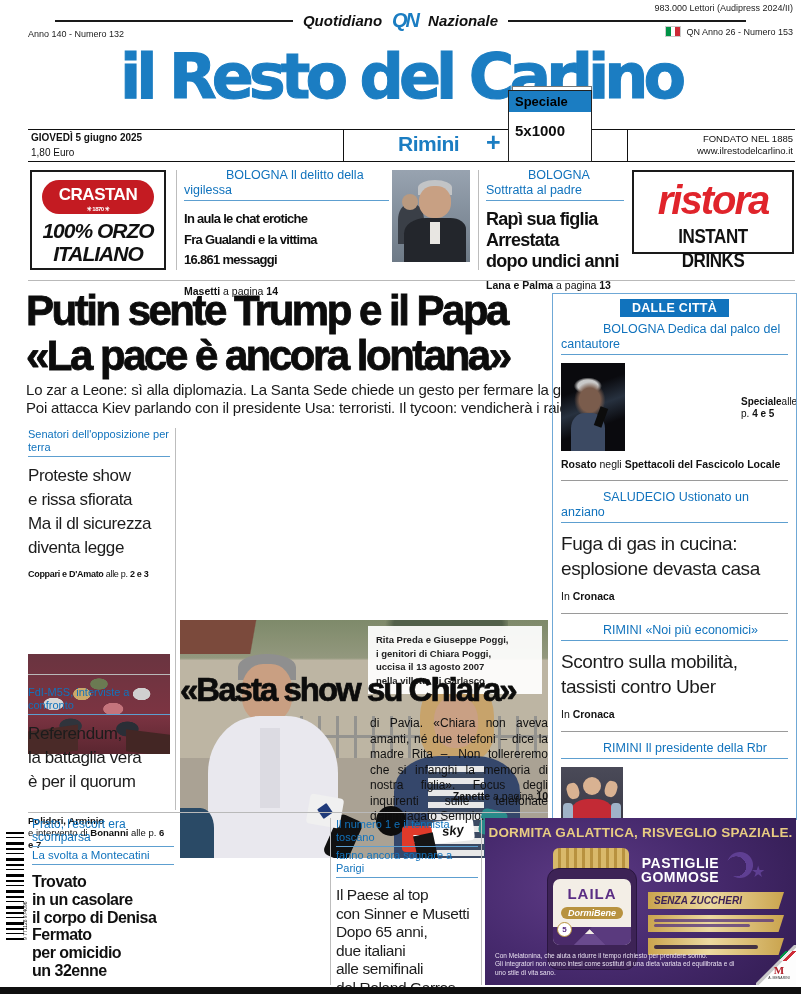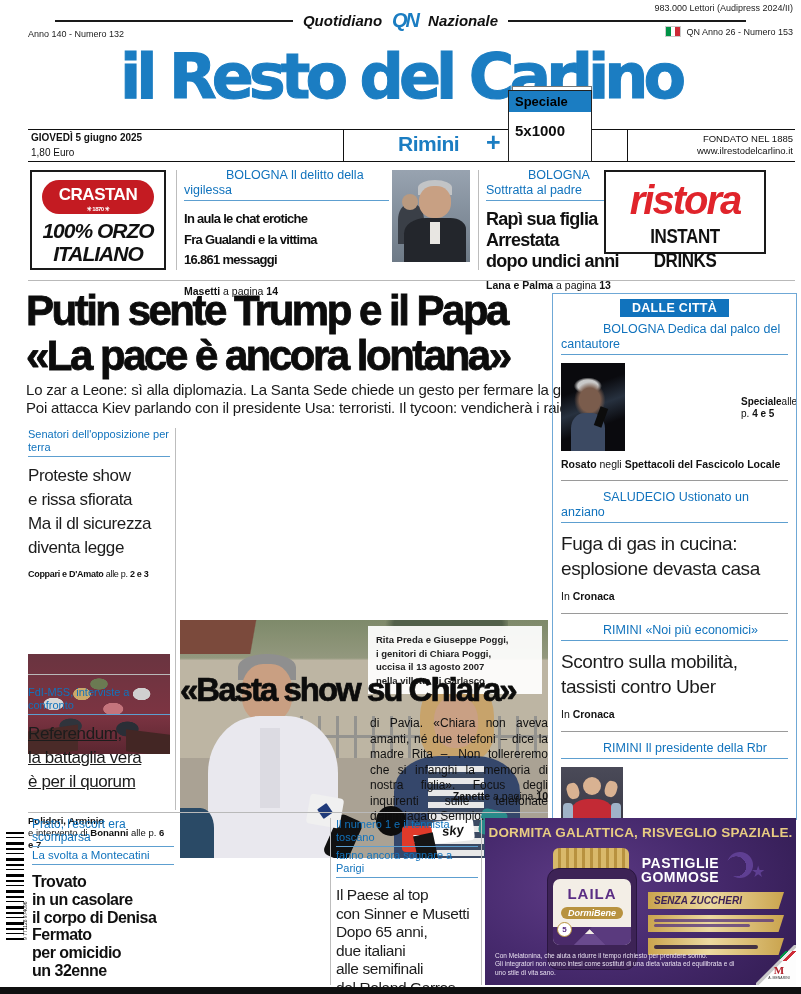--- a/index.html
+++ b/index.html
@@ -104,21 +104,21 @@
       <span> </span><span>Sottratta al padre</span>
     </span>
     <div class="hl-b pre" style="font-size:18px;line-height:21px;margin-top:8px;">Rapì sua figlia
 Arrestata
 dopo undici anni</div>
     <div class="by" style="margin-top:7px;">
       <span class="b">Lana e Palma</span><span> a pagina </span><span class="b">13</span>
     </div>
   </div>
 
-  <div class="abs adbox" style="left:604px;top:170px;width:162px;height:84px;text-align:center;">
+  <div class="abs adbox" style="left:632px;top:170px;width:162px;height:84px;text-align:center;">
     <div style="color:#e0242b;font-weight:700;font-style:italic;font-size:40px;letter-spacing:-2px;line-height:48px;margin-top:4px;">ristora</div>
     <div style="font-weight:700;font-size:20px;letter-spacing:-0.5px;transform:scaleX(0.85);line-height:24px;">INSTANT DRINKS</div>
   </div>
 
   <div class="hline" style="left:28px;top:280px;width:767px;"></div>
 
   <div class="abs pre" style="left:26px;top:288px;width:540px;font-weight:700;font-size:42px;line-height:45px;letter-spacing:-2.5px;color:#0c0c0c;-webkit-text-stroke:0.8px #0c0c0c;">Putin sente Trump e il Papa
 «La pace è ancora lontana»</div>
   <div class="abs pre" style="left:26px;top:381px;width:706px;font-size:15px;line-height:17.5px;color:#1a1a1a;letter-spacing:-0.2px;">Lo zar a Leone: sì alla diplomazia. La Santa Sede chiede un gesto per fermare la guerra
 Poi attacca Kiev parlando con il presidente Usa: terroristi. Il tycoon: vendicherà i raid</div>
@@ -198,21 +198,21 @@
     </div>
   </div>
   <div class="abs photo" style="left:28px;top:562px;width:142px;height:100px;background:radial-gradient(16px 10px at 18% 50%,#d8d8d8 0 60%,transparent 65%),radial-gradient(14px 10px at 38% 40%,#caa96a 0 60%,transparent 65%),radial-gradient(16px 10px at 60% 55%,#c4747c 0 60%,transparent 65%),radial-gradient(14px 10px at 80% 40%,#d0d0d0 0 60%,transparent 65%),radial-gradient(18px 12px at 30% 72%,#30343c 0 60%,transparent 65%),radial-gradient(18px 12px at 70% 75%,#2a2e36 0 60%,transparent 65%),radial-gradient(14px 9px at 50% 30%,#6b7a52 0 60%,transparent 65%),linear-gradient(180deg,#6a3440 0%,#7c3442 60%,#5a2630 100%);">
     <div class="abs" style="left:0;bottom:0;width:50px;height:26px;background:#4a2a28;transform:skewY(-8deg);"></div>
     <div class="abs" style="right:0;bottom:0;width:44px;height:22px;background:#432624;transform:skewY(7deg);"></div>
   </div>
   <div class="hline" style="left:28px;top:674px;width:142px;"></div>
 
   <div class="abs" style="left:28px;top:686px;width:142px;">
     <span class="kicker-s">FdI-M5S, interviste a confronto</span>
-    <div class="hl-l pre" style="font-size:17px;line-height:24px;margin-top:7px;text-decoration:underline;">Referendum,
+    <div class="hl-l pre" style="font-size:17px;line-height:24px;margin-top:7px;">Referendum,
 la battaglia vera
 è per il quorum</div>
     <div class="by pre" style="margin-top:9px;font-size:9.5px;line-height:12px;">
       <span class="b">Polidori, Arminio</span><span>
 e intervento di </span><span class="b">Bonanni</span><span> alle p. </span><span class="b">6 e 7</span>
     </div>
   </div>
 
   <div class="vline" style="left:175px;top:428px;height:382px;"></div>
 

